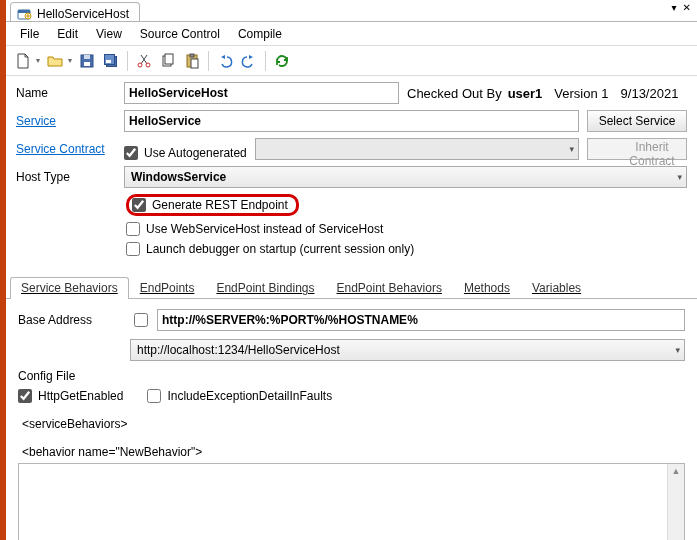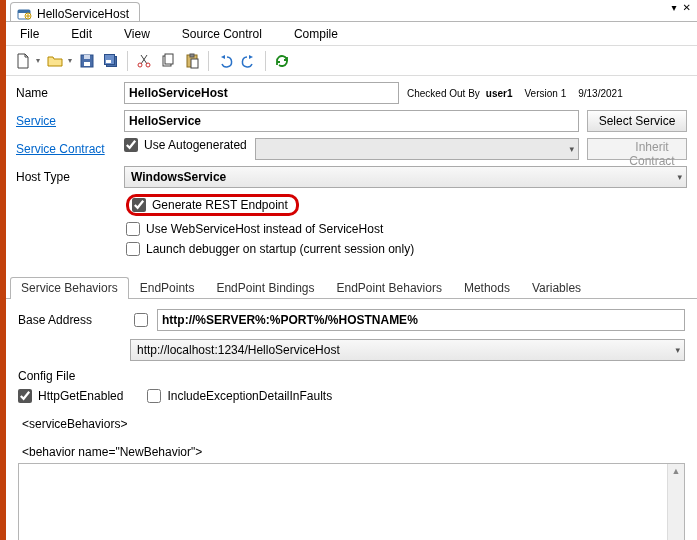--- a/index.html
+++ b/index.html
@@ -35,21 +35,21 @@
   }
   .doc-tab-row .doc-tab-underline {
     position: absolute; left: 0; right: 0; bottom: 0;
     height: 1px; background: #b5b5b5;
   }
   .doc-tab-icons { position: absolute; right: 6px; top: 3px; display: flex; gap: 6px; align-items: center; color: #000; }
   .smallglyph { font-size: 10px; line-height: 1; }
   
   .menu-bar {
     height: 24px;
-    display: flex; align-items: center; gap: 16px;
+    display: flex; align-items: center; gap: 2px;
     padding: 0 6px;
     border-bottom: 1px solid #dcdcdc;
   }
   .menu-item { padding: 3px 8px; }
   
   .toolbar {
     height: 30px;
     display: flex; align-items: center; gap: 2px;
     padding: 0 6px;
     border-bottom: 1px solid #dcdcdc;
@@ -99,37 +99,38 @@
   .combo {
     height: 22px;
     border: 1px solid #aaa;
     background: linear-gradient(to bottom,#f8f8f8,#e8e8e8);
     display: flex; align-items: center; justify-content: space-between;
     padding: 0 4px 0 6px;
     width: 100%;
   }
   .combo .caret { font-size: 9px; color: #555; }
   .combo.disabled { background: #e9e9e9; color: #888; }
-  .status-meta { display: flex; gap: 6px; align-items: center; font-size: 10px; white-space: nowrap; }
+  .status-meta { display: flex; gap: 6px; align-items: center; font-size: 13px; white-space: nowrap; }
   
   .check-area { padding-left: 110px; margin-top: 4px; }
   .check-row { display: flex; align-items: center; gap: 6px; margin-bottom: 6px; font-size: 12px; }
   .check-row input[type="checkbox"] { accent-color: #555; width:14px; height:14px; margin: 0; }
   .highlight-ring {
     border: 3px solid #d40000;
     border-radius: 10px;
     padding: 1px 8px 1px 3px;
     display: inline-flex; align-items: flex-start; gap: 6px;
   }
   
   .tab-strip {
     display: flex; align-items: flex-end;
     padding: 10px 4px 0 4px;
     position: relative;
     border-bottom: 1px solid #b5b5b5;
+    text-decoration: underline;
   }
   .tab {
     height: 22px;
     padding: 3px 10px 0;
     border: 1px solid transparent;
     border-bottom: none;
     font-size: 12px;
     color: #333;
     cursor: pointer;
     position: relative;
@@ -292,21 +293,21 @@
     </div>
 
     <div class="form-row">
       <a class="label-link" href="#">Service</a>
       <input class="text-input bold" value="HelloService" style="">
       <button class="btn">Select Service</button>
     </div>
 
     <div class="form-row">
       <a class="label-link" href="#">Service Contract</a>
-      <div style="display:flex; gap:8px; align-items:flex-start;">
+      <div style="display:flex; gap:8px; align-items:flex-end;">
         <label class="check-row" style="margin:0;">
           <input type="checkbox" checked="" style="">
           <span>Use Autogenerated</span>
         </label>
         <div class="combo disabled" style="flex:1;">
           <span></span>
             <span class="caret">▾</span>
         </div>
       </div>
       <button class="btn disabled" disabled="">Inherit Contract</button>

